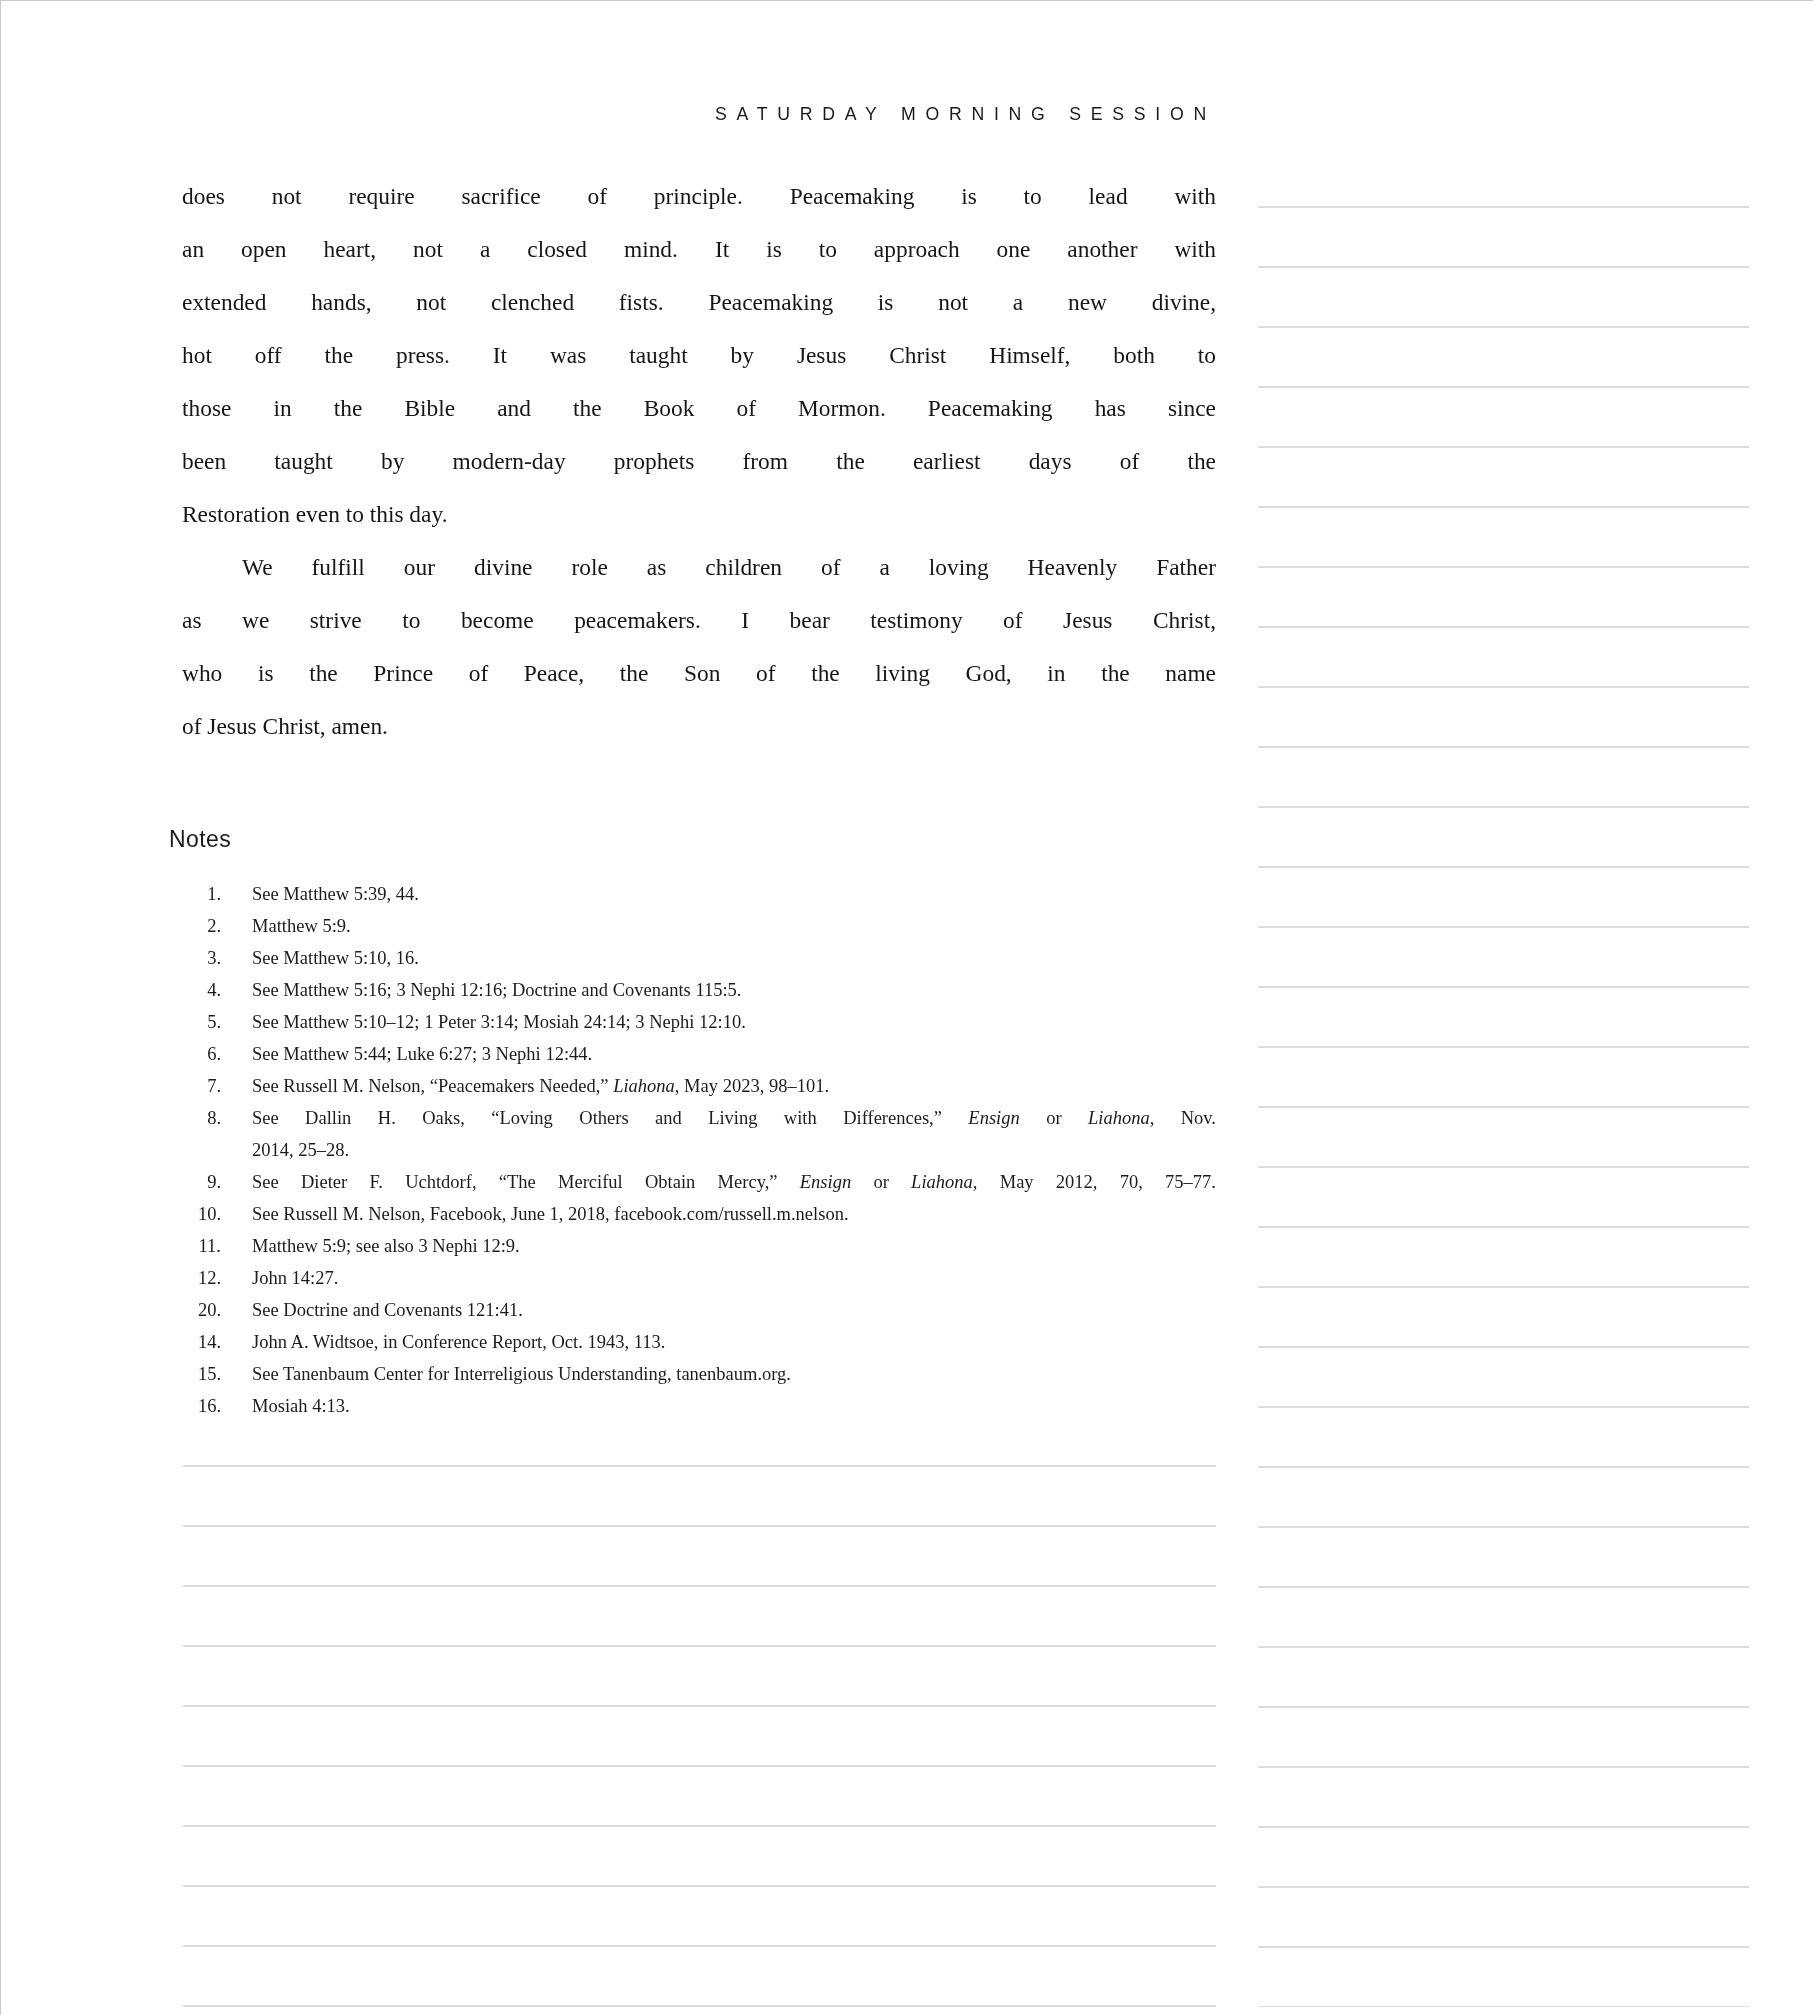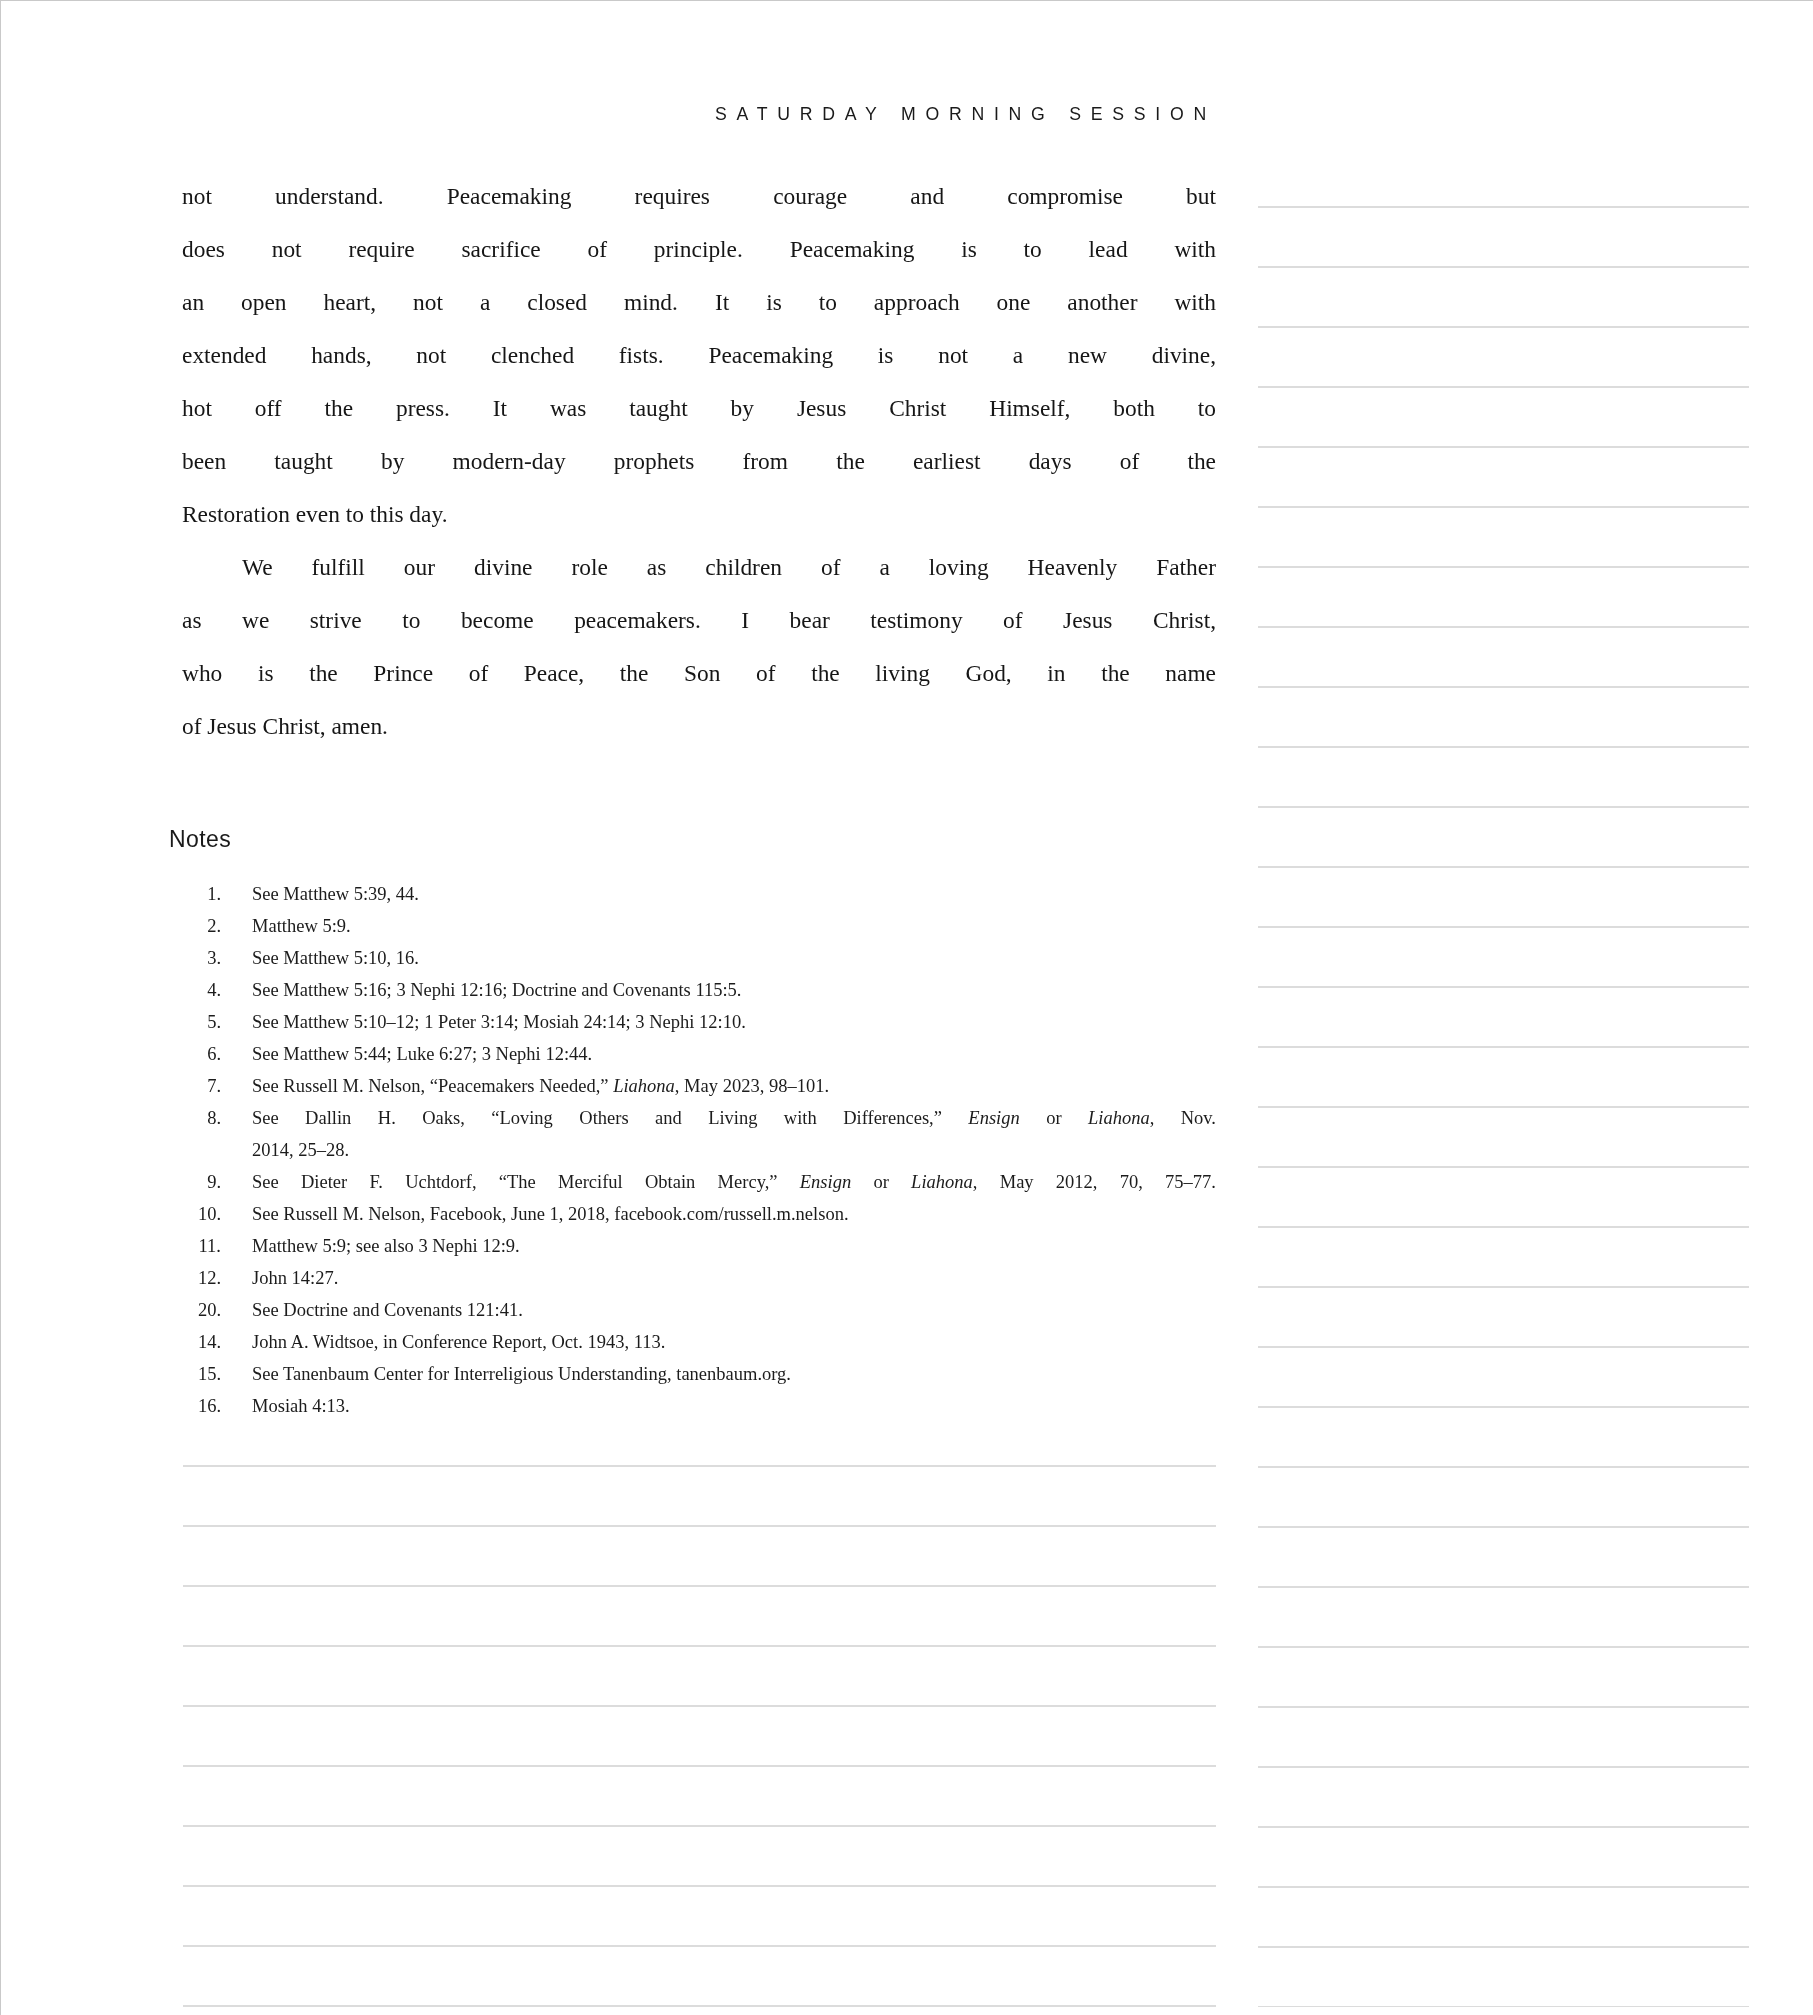--- a/index.html
+++ b/index.html
@@ -99,25 +99,25 @@
   }
 </style>
 </head>
 <body>
 
 <div class="page">
 
   <div class="session-header">SATURDAY MORNING SESSION</div>
 
   <div class="body-text">
-      <div class="body-line">not understand. Peacemaking requires courage and compromise but</div>
       <div class="body-line">does not require sacrifice of principle. Peacemaking is to lead with</div>
       <div class="body-line">an open heart, not a closed mind. It is to approach one another with</div>
       <div class="body-line">extended hands, not clenched fists. Peacemaking is not a new divine,</div>
       <div class="body-line">hot off the press. It was taught by Jesus Christ Himself, both to</div>
+      <div class="body-line">those in the Bible and the Book of Mormon. Peacemaking has since</div>
       <div class="body-line">been taught by modern-day prophets from the earliest days of the</div>
       <div class="body-line last">Restoration even to this day.</div>
       <div class="body-line indent">We fulfill our divine role as children of a loving Heavenly Father</div>
       <div class="body-line">as we strive to become peacemakers. I bear testimony of Jesus Christ,</div>
       <div class="body-line">who is the Prince of Peace, the Son of the living God, in the name</div>
       <div class="body-line last">of Jesus Christ, amen.</div>
     </div>
 
   <div class="notes-heading">Notes</div>
 

